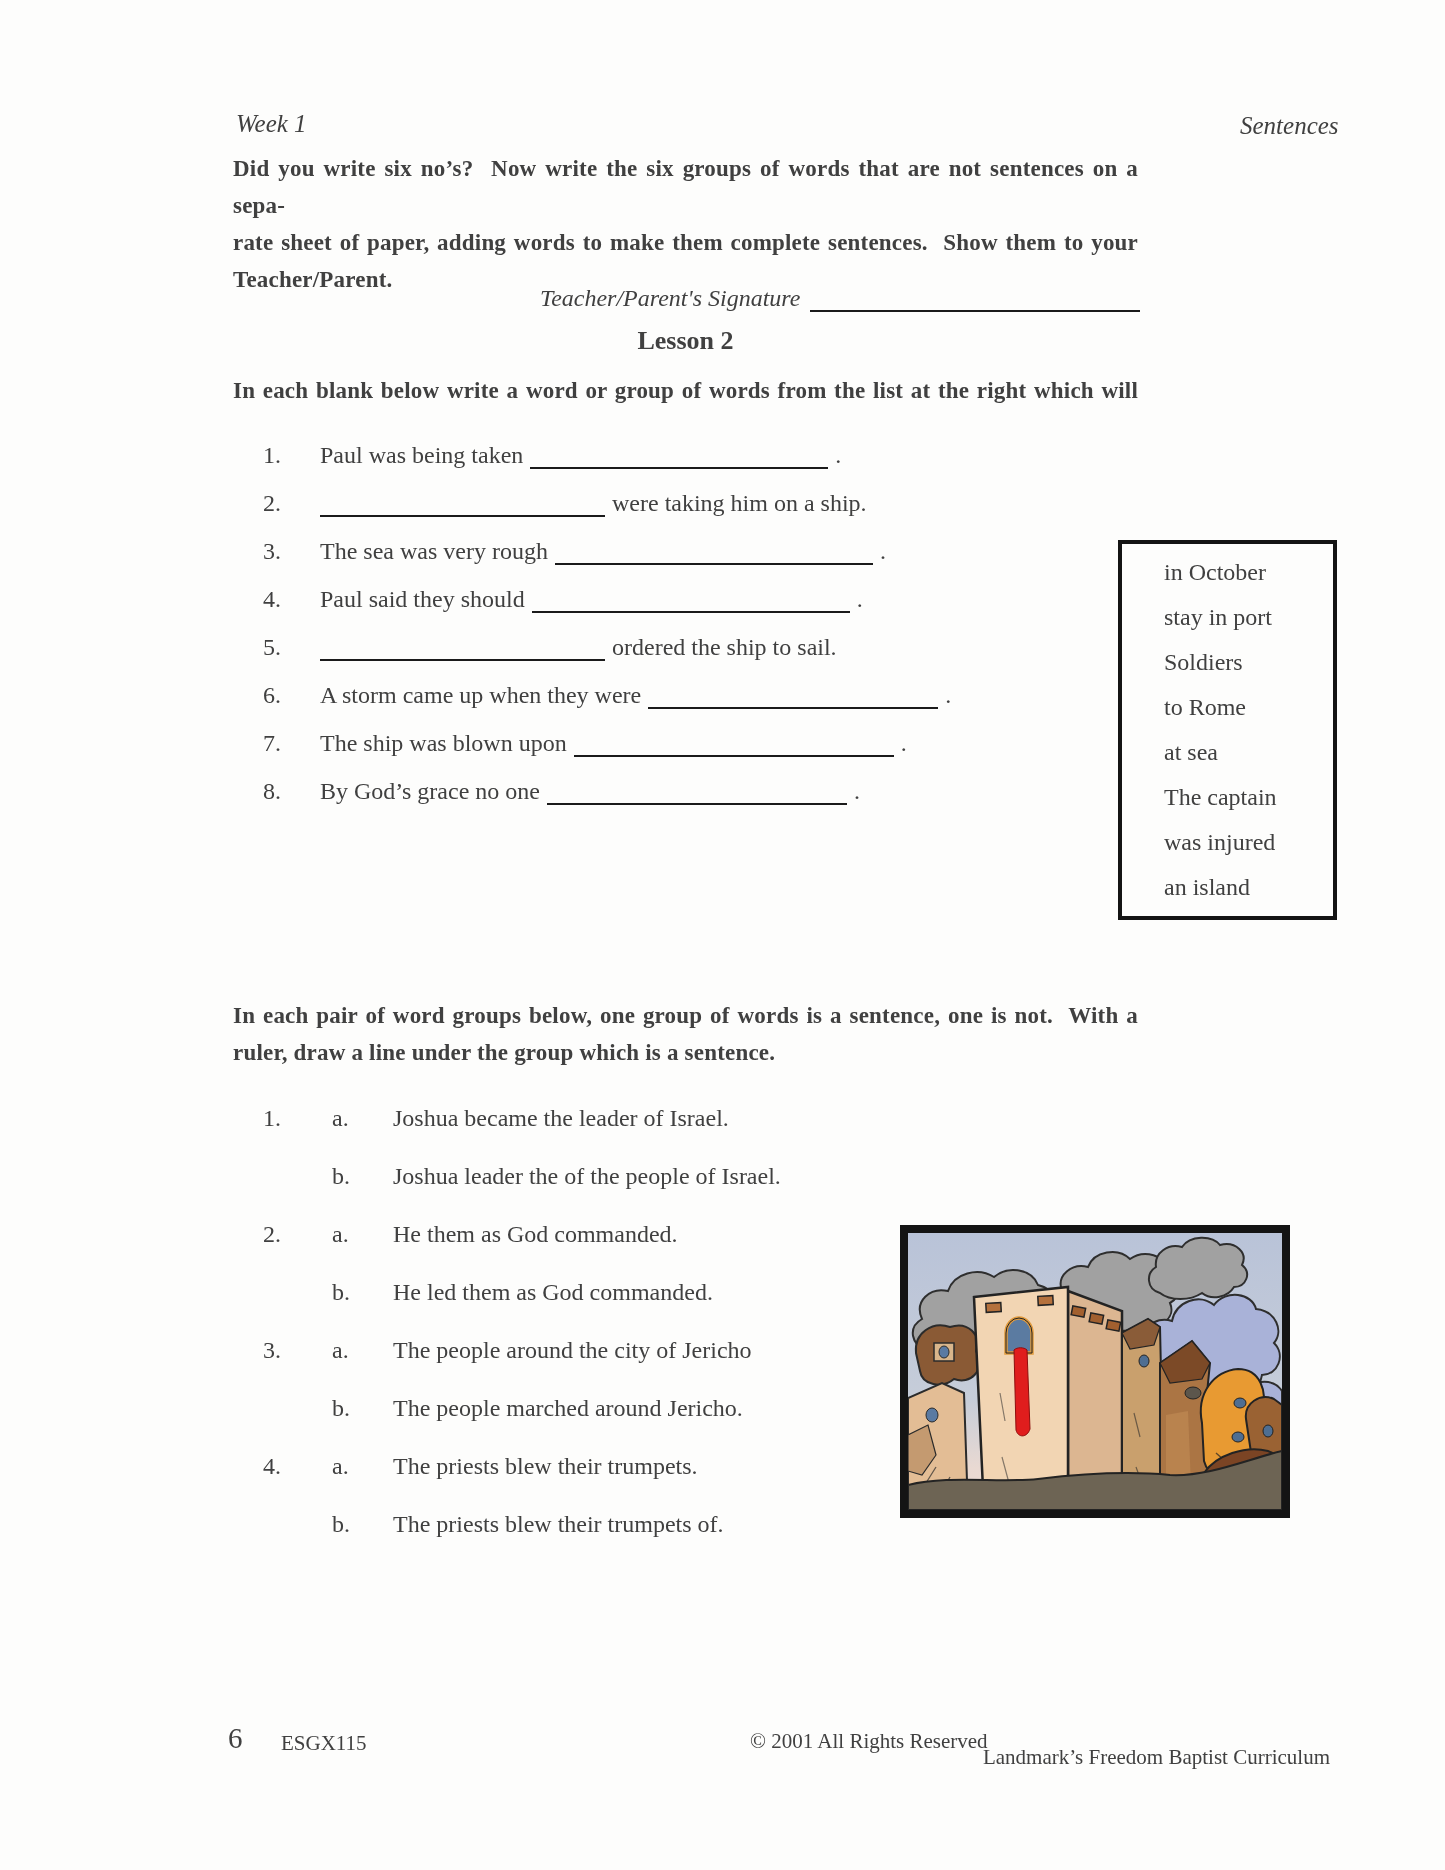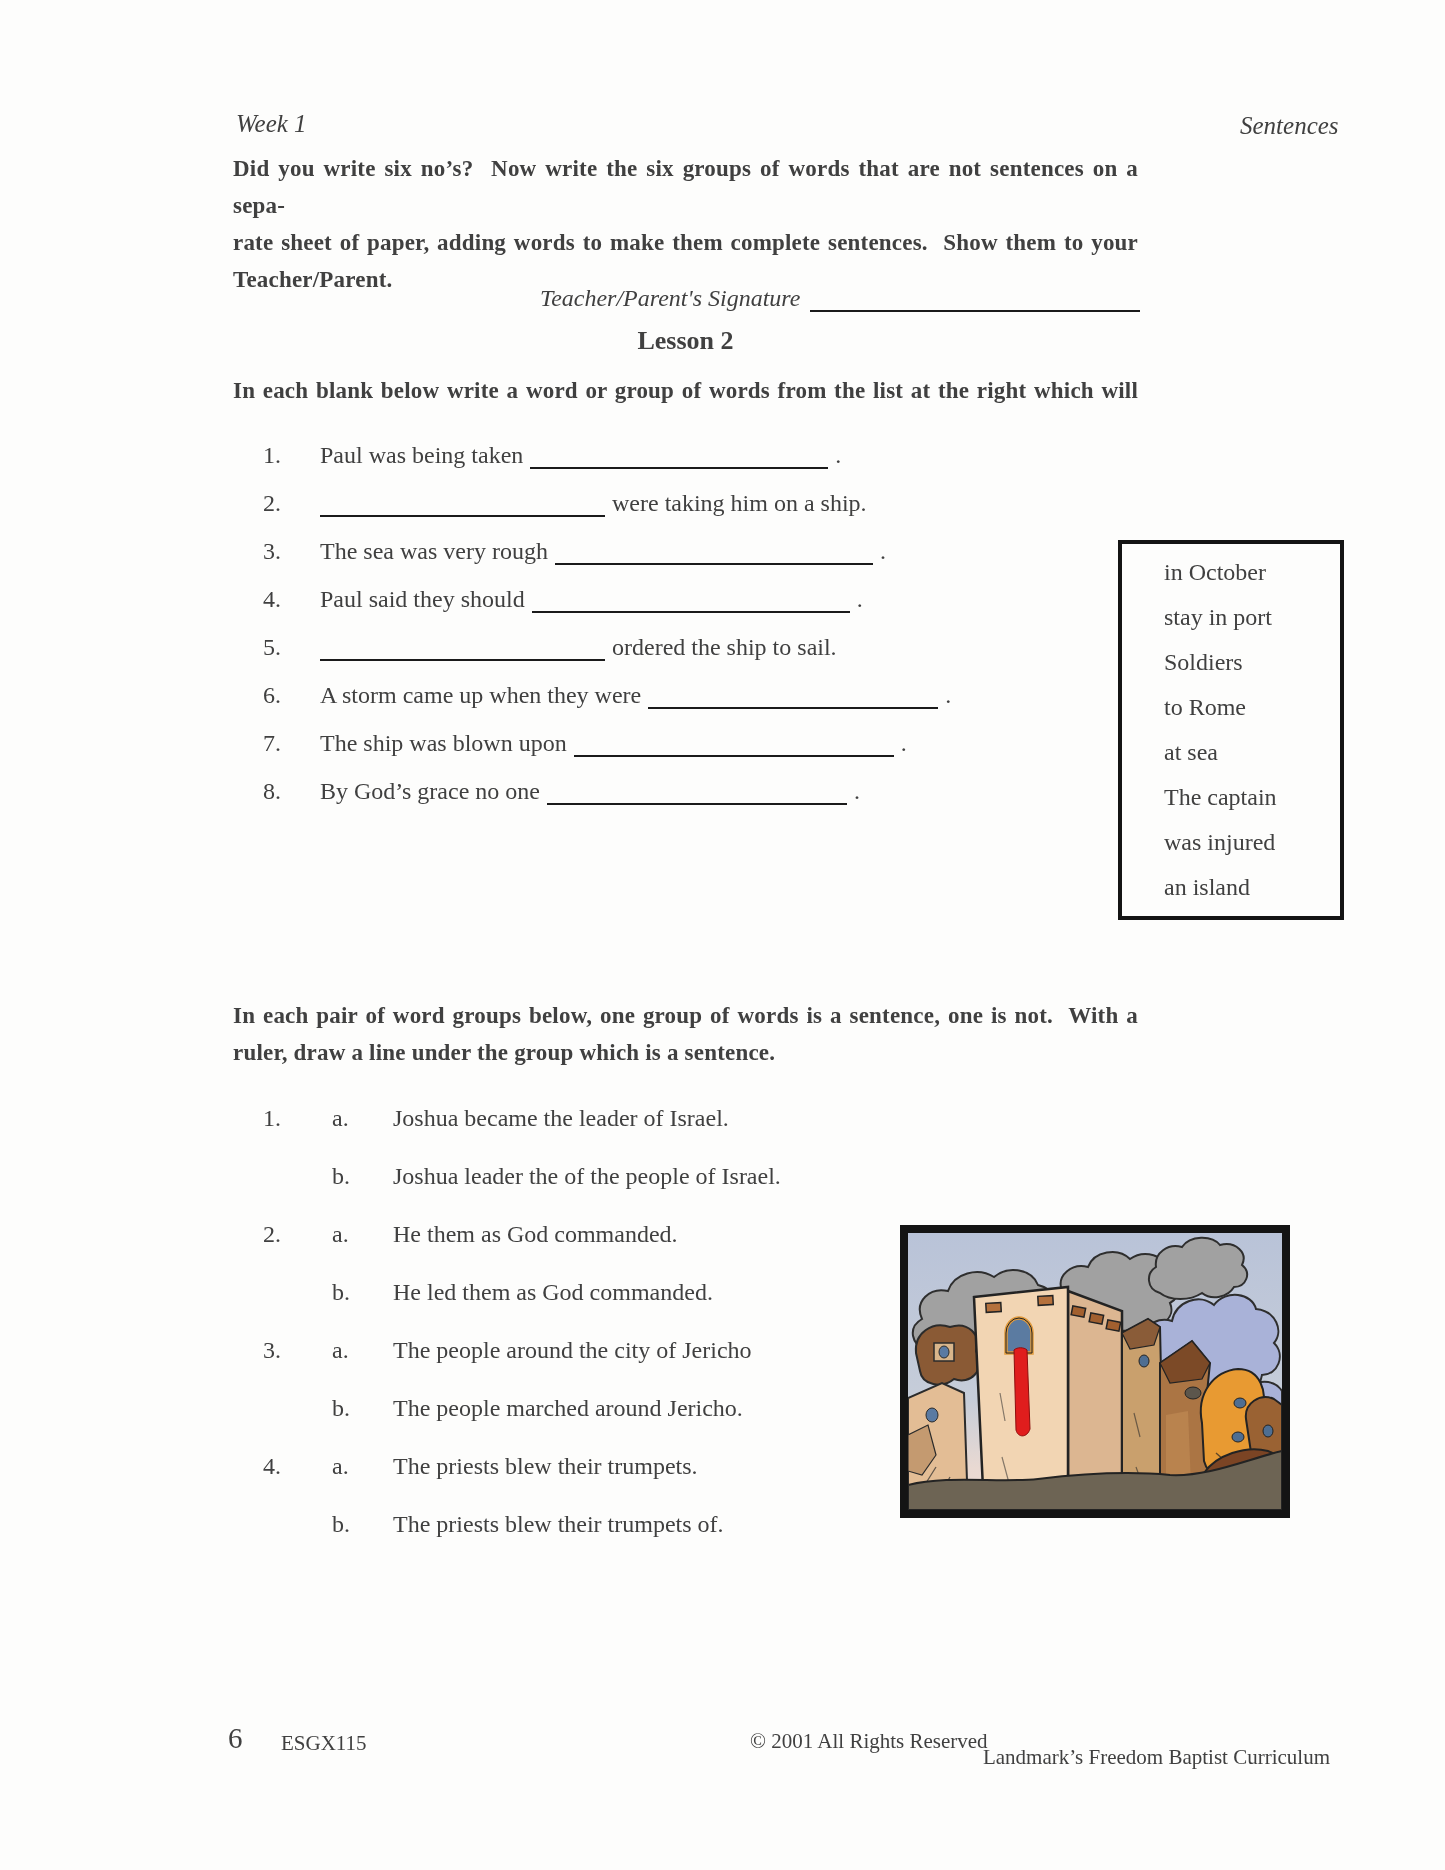--- a/index.html
+++ b/index.html
@@ -25,21 +25,21 @@
   #signature-line { width:330px; margin:0 0 0 10px; }
 
   #lesson-title { position:absolute; left:233px; top:314px; width:905px; text-align:center; font-weight:bold; font-size:26px;margin-top:12px; }
 
   #fill-list { position:absolute; left:263px; top:441px; width:880px; font-size:24px; }
   .fi-row { display:grid; grid-template-columns:57px auto; line-height:28px; margin-bottom:20px; }
   .fi-body { white-space:nowrap; }
 
   #word-box {
     position:absolute; left:1118px; top:540px; width:164px; height:354px;
-    border:4px solid #141414; padding:14px 12px 4px 42px; background:#fdfdfc; font-size:24px;
+    border:4px solid #141414; padding:14px 5px 4px 42px; background:#fdfdfc; font-size:24px;
   }
   .wb-item { line-height:28px; margin-bottom:17px; }
 
   #pairs-list { position:absolute; left:263px; top:1104px; width:700px; font-size:24px; }
   .pr-row { display:grid; grid-template-columns:69px 61px auto; line-height:28px; margin-bottom:30px; }
 
   #illustration-frame {
     position:absolute; left:900px; top:1225px; width:374px; height:277px;
     border:8px solid #141414; background:#c3cada;
   }

